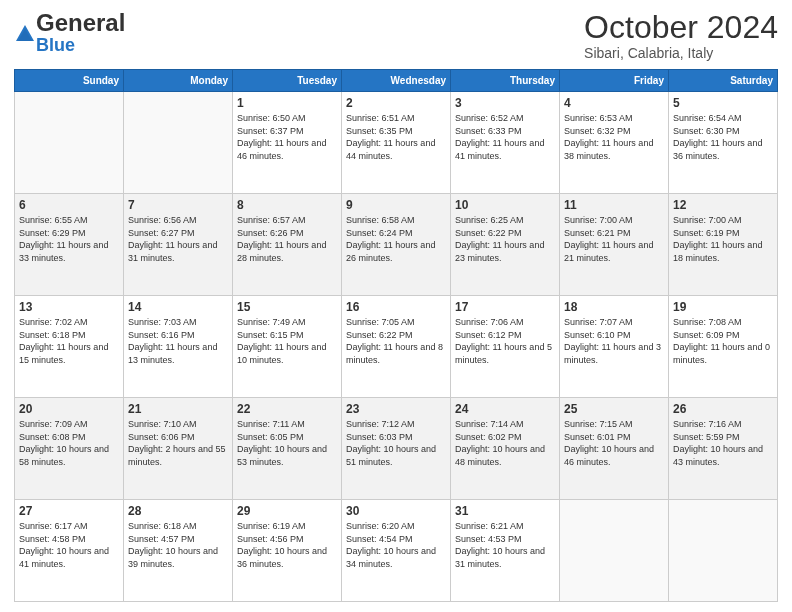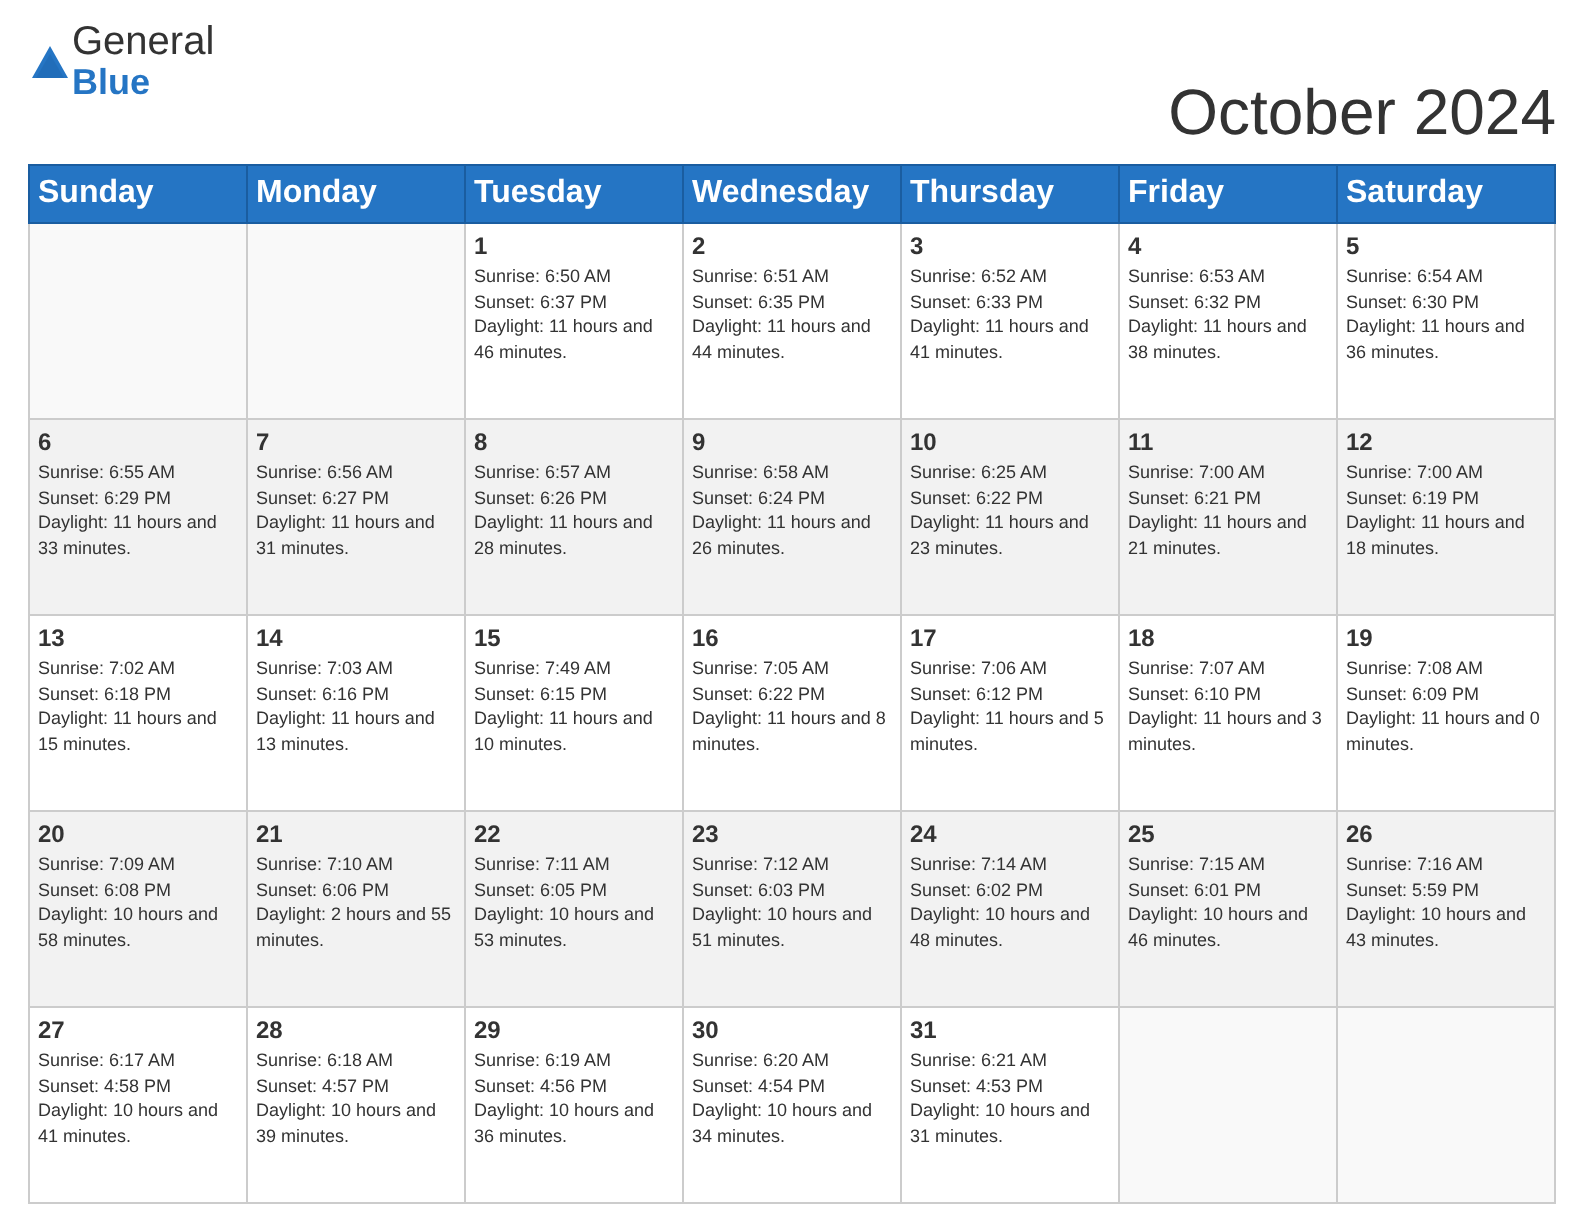--- a/index.html
+++ b/index.html
@@ -27,36 +27,35 @@
       display: flex;
       align-items: center;
       gap: 0;
     }
     .logo-text {
       display: flex;
       flex-direction: column;
       line-height: 1.1;
     }
     .logo-general {
-      font-size: 20px;
-      font-weight: normal;
+      font-size: 24px;
+      font-weight: bold;
       color: #333;
     }
     .logo-blue {
       font-size: 18px;
       font-weight: bold;
       color: #2575c4;
     }
     .logo-icon {
       width: 22px;
       height: 22px;
       margin-top: 2px;
     }
     .title-block {
-      margin-top: 29px;
     }
     .month-title {
       font-size: 32px;
       font-weight: normal;
       color: #333;
       line-height: 1.1;
     }
     .subtitle {
       font-size: 14px;
       color: #555;
@@ -64,24 +63,24 @@
     .calendar {
       flex: 1;
       border: 1px solid #ccc;
       border-collapse: collapse;
       width: 100%;
       table-layout: fixed;
     }
     .calendar thead tr th {
       background-color: #2575c4;
       color: #fff;
-      font-size: 16px;
+      font-size: 10px;
       font-weight: bold;
       padding: 5px 4px;
-      text-align: left;
+      text-align: right;
       border: 1px solid #1a5da0;
     }
     .calendar tbody tr td {
       border: 1px solid #ccc;
       vertical-align: top;
       padding: 4px 4px;
       font-size: 9.5px;
       color: #333;
       height: 88px;
       background: #fff;
@@ -117,20 +116,21 @@
         <polygon points="11,2 20,18 2,18" fill="#2575c4"></polygon>
         <polygon points="11,6 18,18 4,18" fill="#1a5da0" opacity="0.3"></polygon>
       </svg>
       <div class="logo-text">
         <span class="logo-general">General</span>
         <span class="logo-blue">Blue</span>
       </div>
     </div>
     <div class="title-block">
       <div class="month-title">October 2024</div>
+      <div class="subtitle">Sibari, Calabria, Italy</div>
     </div>
   </div>
 
   <table class="calendar">
     <thead>
       <tr>
         <th>Sunday</th>
         <th>Monday</th>
         <th>Tuesday</th>
         <th>Wednesday</th>

